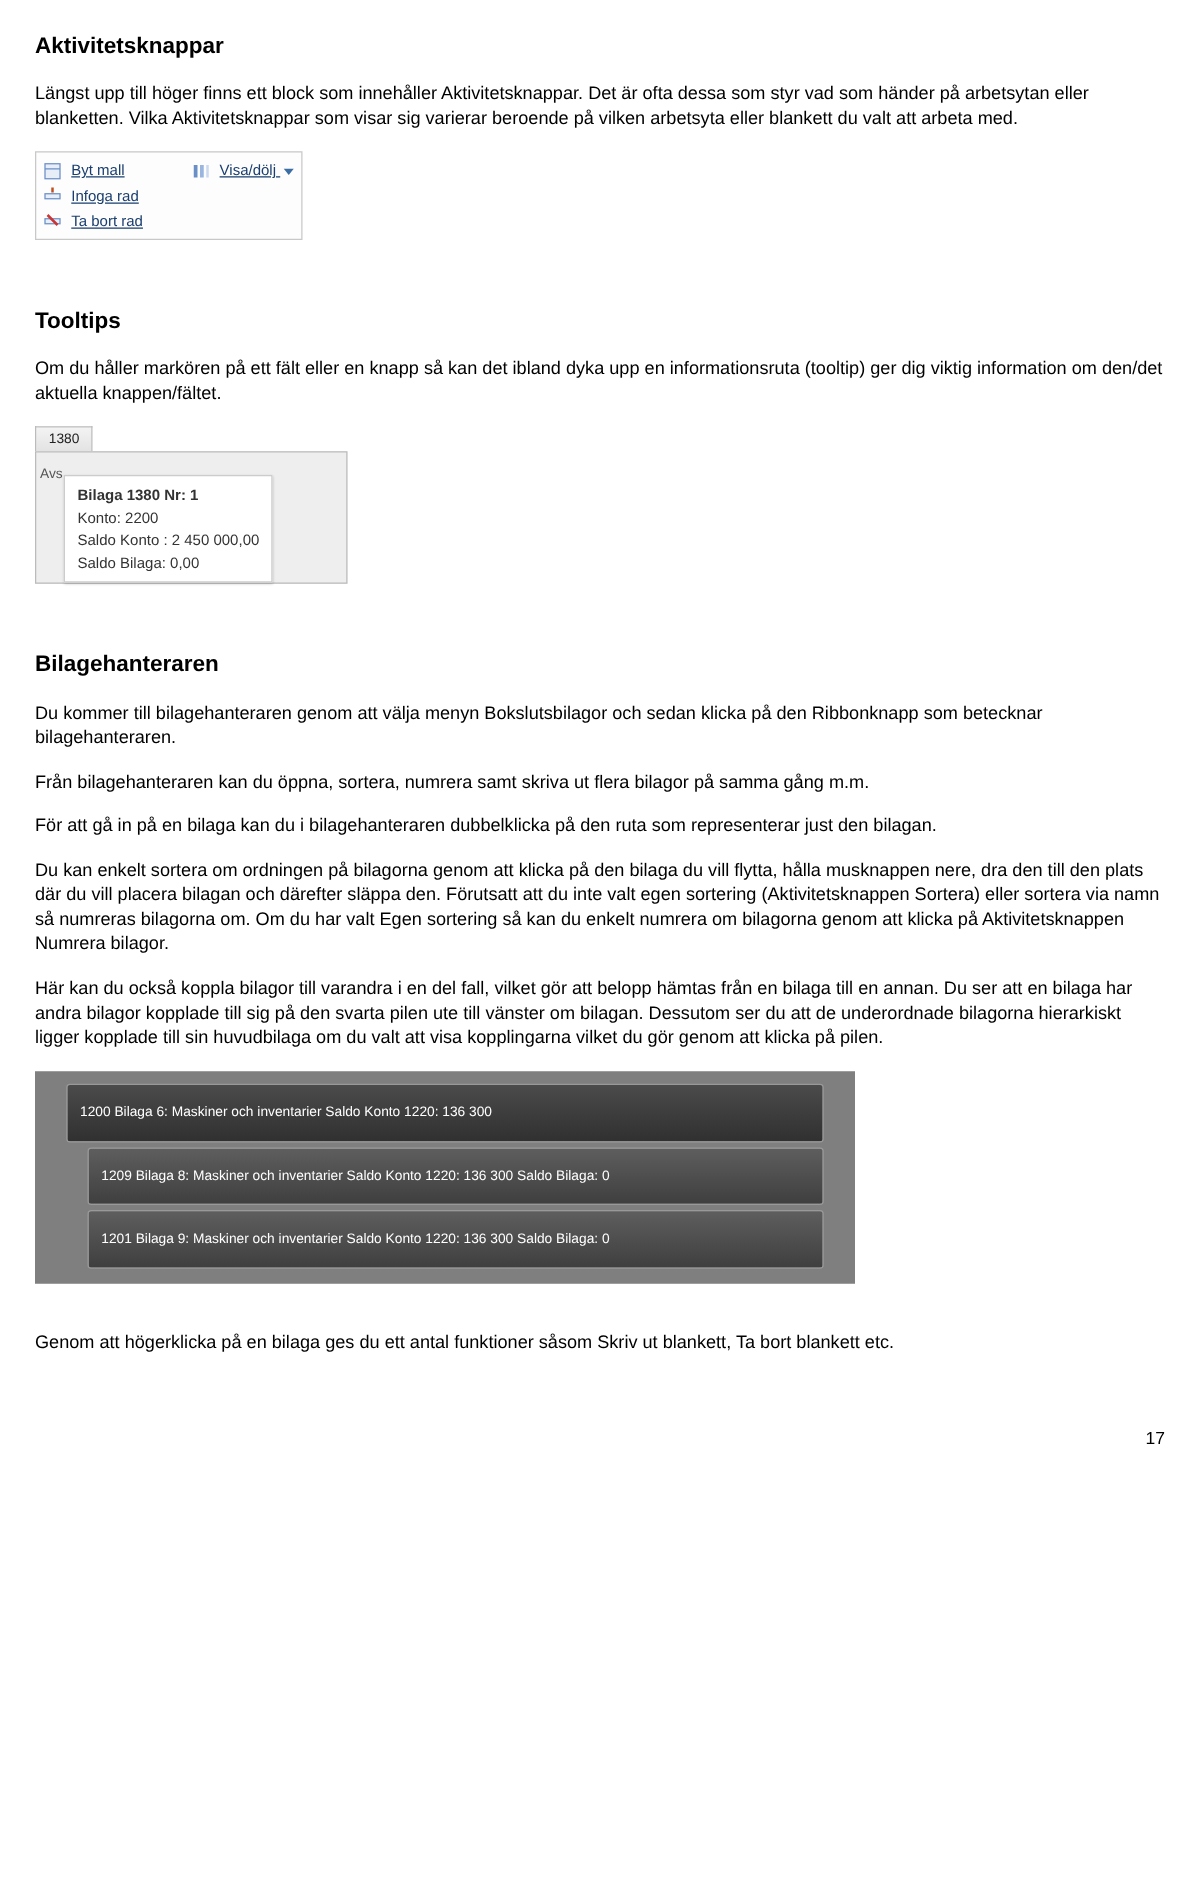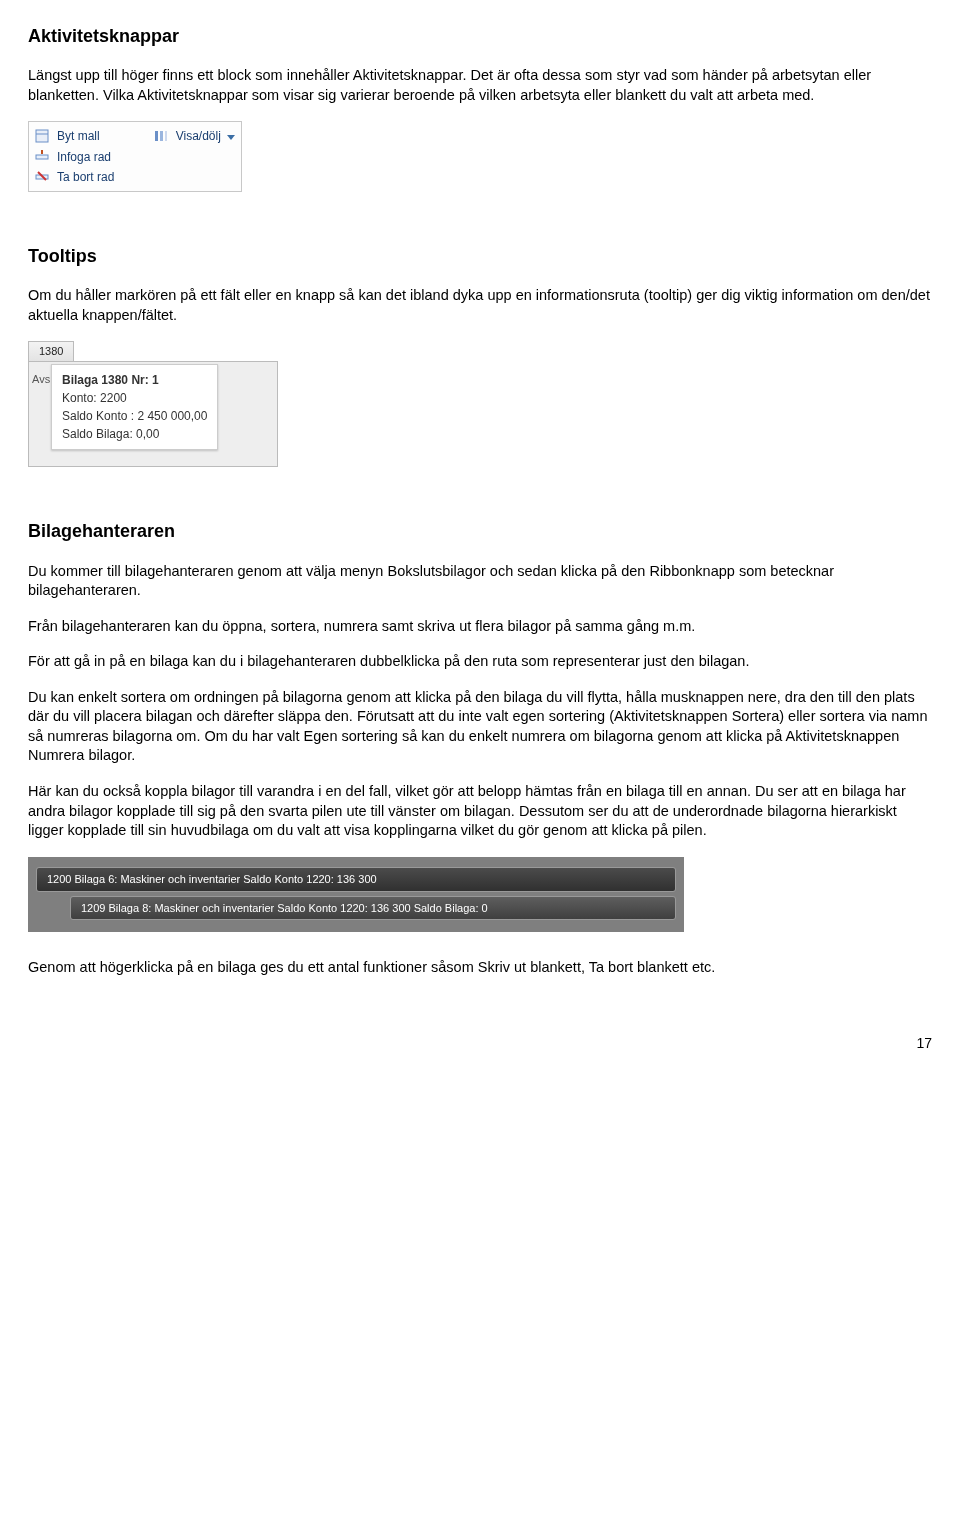--- a/index.html
+++ b/index.html
@@ -11,34 +11,34 @@
     margin: 0;
     padding: 24px 28px 40px 28px;
     width: 960px;
     box-sizing: border-box;
   }
   h2.section {
     font-size: 18px;
     font-weight: bold;
     margin: 0 0 18px 0;
   }
-  p { margin: 0 0 16px 0; }
+  p { margin: 12px 0 16px 0; }
   .gap { height: 26px; }
 
   
   .toolbar {
     display: inline-block;
     background: #fdfdfd;
     border: 1px solid #c8c8c8;
     padding: 4px 6px 4px 4px;
     font-family: Tahoma, sans-serif;
     font-size: 12px;
     color: #1a3e6f;
   }
-  .toolbar-row { display: flex; align-items: flex-start; gap: 6px; padding: 2px 0; }
+  .toolbar-row { display: flex; align-items: flex-end; gap: 6px; padding: 2px 0; text-decoration: underline; }
   .tb-icon {
     width: 18px; height: 16px;
     display: inline-flex; align-items: center; justify-content: center;
   }
   .tb-sep { width: 40px; }
   .chev-down {
     width: 0; height: 0; border-left: 4px solid transparent;
     border-right: 4px solid transparent; border-top: 5px solid #3b6ea5;
     display: inline-block; margin-left: 3px; vertical-align: middle;
   }
@@ -62,21 +62,21 @@
   }
   .tt-panel {
     border: 1px solid #bbb;
     background: #eeeeee;
     padding: 10px 6px 4px 8px;
     position: relative;
     height: 90px;
   }
   .tt-box {
     position: absolute;
-    left: 22px; top: 2px;
+    left: 22px; top: 18px;
     background: #fff;
     border: 1px solid #ccc;
     padding: 6px 10px;
     box-shadow: 0 1px 2px rgba(0,0,0,0.2);
     line-height: 1.5;
     font-size: 12px;
   }
   .tt-side {
     position: absolute;
     left: 3px; top: 10px;
@@ -90,22 +90,22 @@
     background: #7f7f7f;
     padding: 6px 8px 8px 8px;
     font-family: Tahoma, sans-serif;
     font-size: 11px;
     color: #fff;
   }
   .bt-row {
     background: linear-gradient(#5e5e5e,#3f3f3f);
     border: 1px solid #999;
     border-radius: 3px;
-    padding: 4px 10px;
-    margin: 4px 0;
+    padding: 15px 10px;
+    margin: 4px 17px;
     color: #fff;
   }
   .bt-child { margin-left: 34px; }
   .bt-root {
     background: linear-gradient(#4b4b4b,#303030);
   }
 
   .page-num {
     text-align: right;
     font-size: 14px;
@@ -191,20 +191,21 @@
 <h2 class="section">Bilagehanteraren</h2>
 <p>Du kommer till bilagehanteraren genom att välja menyn Bokslutsbilagor och sedan klicka på den Ribbonknapp som betecknar bilagehanteraren.</p>
 <p>Från bilagehanteraren kan du öppna, sortera, numrera samt skriva ut flera bilagor på samma gång m.m.</p>
 <p>För att gå in på en bilaga kan du i bilagehanteraren dubbelklicka på den ruta som representerar just den bilagan.</p>
 <p>Du kan enkelt sortera om ordningen på bilagorna genom att klicka på den bilaga du vill flytta, hålla musknappen nere, dra den till den plats där du vill placera bilagan och därefter släppa den. Förutsatt att du inte valt egen sortering (Aktivitetsknappen Sortera) eller sortera via namn så numreras bilagorna om. Om du har valt Egen sortering så kan du enkelt numrera om bilagorna genom att klicka på Aktivitetsknappen Numrera bilagor.</p>
 <p>Här kan du också koppla bilagor till varandra i en del fall, vilket gör att belopp hämtas från en bilaga till en annan. Du ser att en bilaga har andra bilagor kopplade till sig på den svarta pilen ute till vänster om bilagan. Dessutom ser du att de underordnade bilagorna hierarkiskt ligger kopplade till sin huvudbilaga om du valt att visa kopplingarna vilket du gör genom att klicka på pilen.</p>
 
 <div class="bilaga-tree">
   <div class="bt-row bt-root">1200 Bilaga 6: Maskiner och inventarier   Saldo Konto 1220: 136 300</div>
   <div class="bt-row bt-child">1209 Bilaga 8: Maskiner och inventarier   Saldo Konto 1220: 136 300   Saldo Bilaga: 0</div>
+  <div class="bt-row bt-child">1201 Bilaga 9: Maskiner och inventarier   Saldo Konto 1220: 136 300   Saldo Bilaga: 0</div>
 </div>
 
 <div class="gap"></div>
 <p>Genom att högerklicka på en bilaga ges du ett antal funktioner såsom Skriv ut blankett, Ta bort blankett etc.</p>
 
 <div class="page-num">17</div>
 
 
 
 

